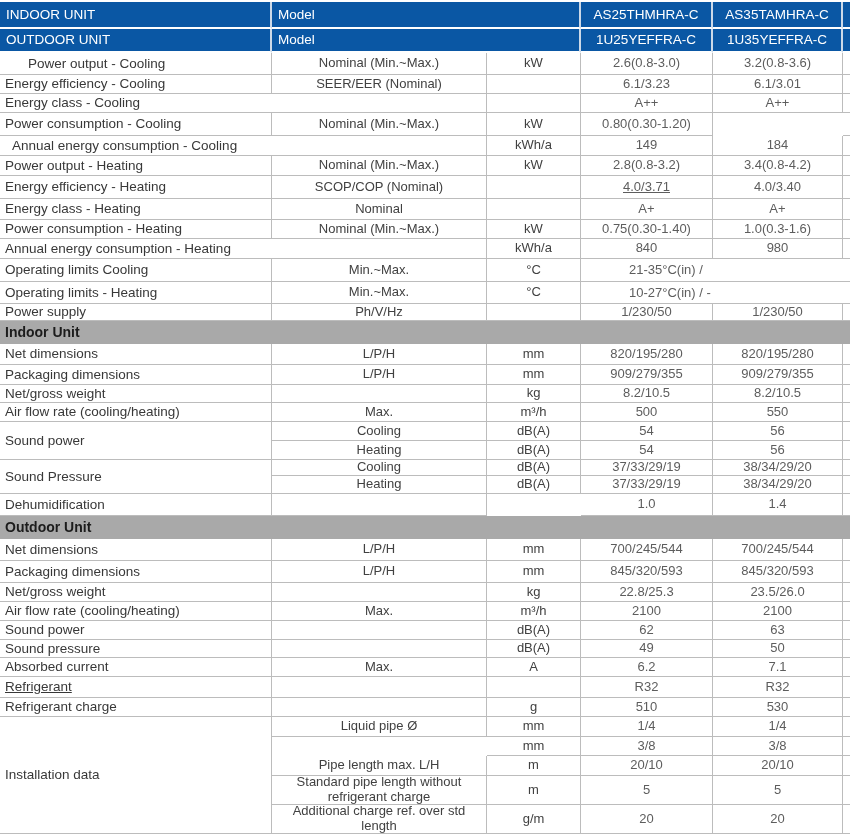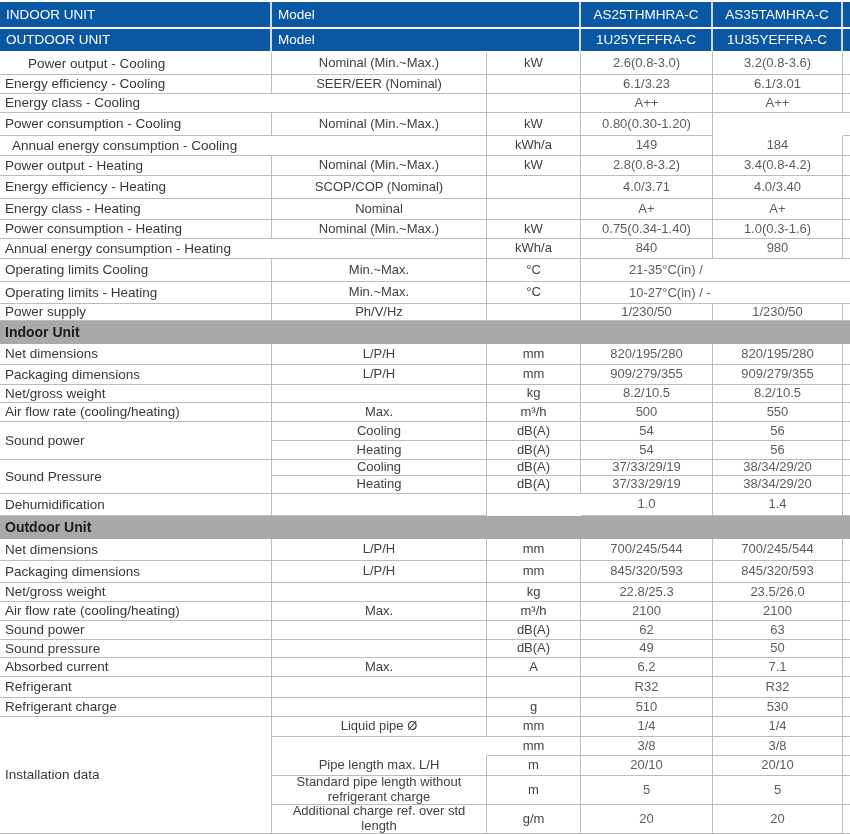--- a/index.html
+++ b/index.html
@@ -65,33 +65,33 @@
     <div class="cell edge" style="grid-area: 7 / 6;"></div>
     <div class="cell lbl" style="grid-area: 8 / 1;">Power output - Heating</div>
     <div class="cell" style="grid-area: 8 / 2;">Nominal (Min.~Max.)</div>
     <div class="cell" style="grid-area: 8 / 3;">kW</div>
     <div class="cell val" style="grid-area: 8 / 4;">2.8(0.8-3.2)</div>
     <div class="cell val" style="grid-area: 8 / 5;">3.4(0.8-4.2)</div>
     <div class="cell edge" style="grid-area: 8 / 6;"></div>
     <div class="cell" style="grid-area: 9 / 2;">SCOP/COP (Nominal)</div>
     <div class="cell lbl" style="grid-area: 9 / 1;">Energy efficiency - Heating</div>
     <div class="cell" style="grid-area: 9 / 3;"></div>
-    <div class="cell val" style="grid-area: 9 / 4;">4.0/3.71</div>
+    <div class="cell val" style="grid-area: 9 / 4; text-decoration: underline;">4.0/3.71</div>
     <div class="cell val" style="grid-area: 9 / 5;">4.0/3.40</div>
     <div class="cell edge" style="grid-area: 9 / 6;"></div>
     <div class="cell lbl" style="grid-area: 10 / 1;">Energy class - Heating</div>
     <div class="cell" style="grid-area: 10 / 2;">Nominal</div>
     <div class="cell" style="grid-area: 10 / 3;"></div>
     <div class="cell val" style="grid-area: 10 / 4;">A+</div>
     <div class="cell val" style="grid-area: 10 / 5;">A+</div>
     <div class="cell edge" style="grid-area: 10 / 6;"></div>
     <div class="cell lbl" style="grid-area: 11 / 1;">Power consumption - Heating</div>
     <div class="cell" style="grid-area: 11 / 2;">Nominal (Min.~Max.)</div>
     <div class="cell" style="grid-area: 11 / 3;">kW</div>
-    <div class="cell val" style="grid-area: 11 / 4;">0.75(0.34-1.40)</div>
+    <div class="cell val" style="grid-area: 11 / 4;">0.75(0.30-1.40)</div>
     <div class="cell val" style="grid-area: 11 / 5;">1.0(0.3-1.6)</div>
     <div class="cell edge" style="grid-area: 11 / 6;"></div>
     <div class="cell lbl" style="grid-area: 12 / 1 / auto / span 2;">Annual energy consumption - Heating</div>
     <div class="cell" style="grid-area: 12 / 3;">kWh/a</div>
     <div class="cell val" style="grid-area: 12 / 4;">840</div>
     <div class="cell val" style="grid-area: 12 / 5;">980</div>
     <div class="cell edge" style="grid-area: 12 / 6;"></div>
     <div class="cell lbl" style="grid-area: 13 / 1;">Operating limits Cooling</div>
     <div class="cell" style="grid-area: 13 / 2;">Min.~Max.</div>
     <div class="cell" style="grid-area: 13 / 3;">°C</div>
@@ -199,21 +199,21 @@
     <div class="cell" style="grid-area: 32 / 3;">dB(A)</div>
     <div class="cell val" style="grid-area: 32 / 4;">49</div>
     <div class="cell val" style="grid-area: 32 / 5;">50</div>
     <div class="cell edge" style="grid-area: 32 / 6;"></div>
     <div class="cell lbl" style="grid-area: 33 / 1;">Absorbed current</div>
     <div class="cell" style="grid-area: 33 / 2;">Max.</div>
     <div class="cell" style="grid-area: 33 / 3;">A</div>
     <div class="cell val" style="grid-area: 33 / 4;">6.2</div>
     <div class="cell val" style="grid-area: 33 / 5;">7.1</div>
     <div class="cell edge" style="grid-area: 33 / 6;"></div>
-    <div class="cell lbl" style="grid-area: 34 / 1;">Refrigerant</div>
+    <div class="cell lbl" style="grid-area: 34 / 1; text-decoration: underline;">Refrigerant</div>
     <div class="cell" style="grid-area: 34 / 2;"></div>
     <div class="cell" style="grid-area: 34 / 3;"></div>
     <div class="cell val" style="grid-area: 34 / 4;">R32</div>
     <div class="cell val" style="grid-area: 34 / 5;">R32</div>
     <div class="cell edge" style="grid-area: 34 / 6;"></div>
     <div class="cell lbl" style="grid-area: 35 / 1;">Refrigerant charge</div>
     <div class="cell" style="grid-area: 35 / 2;"></div>
     <div class="cell" style="grid-area: 35 / 3;">g</div>
     <div class="cell val" style="grid-area: 35 / 4;">510</div>
     <div class="cell val" style="grid-area: 35 / 5;">530</div>

